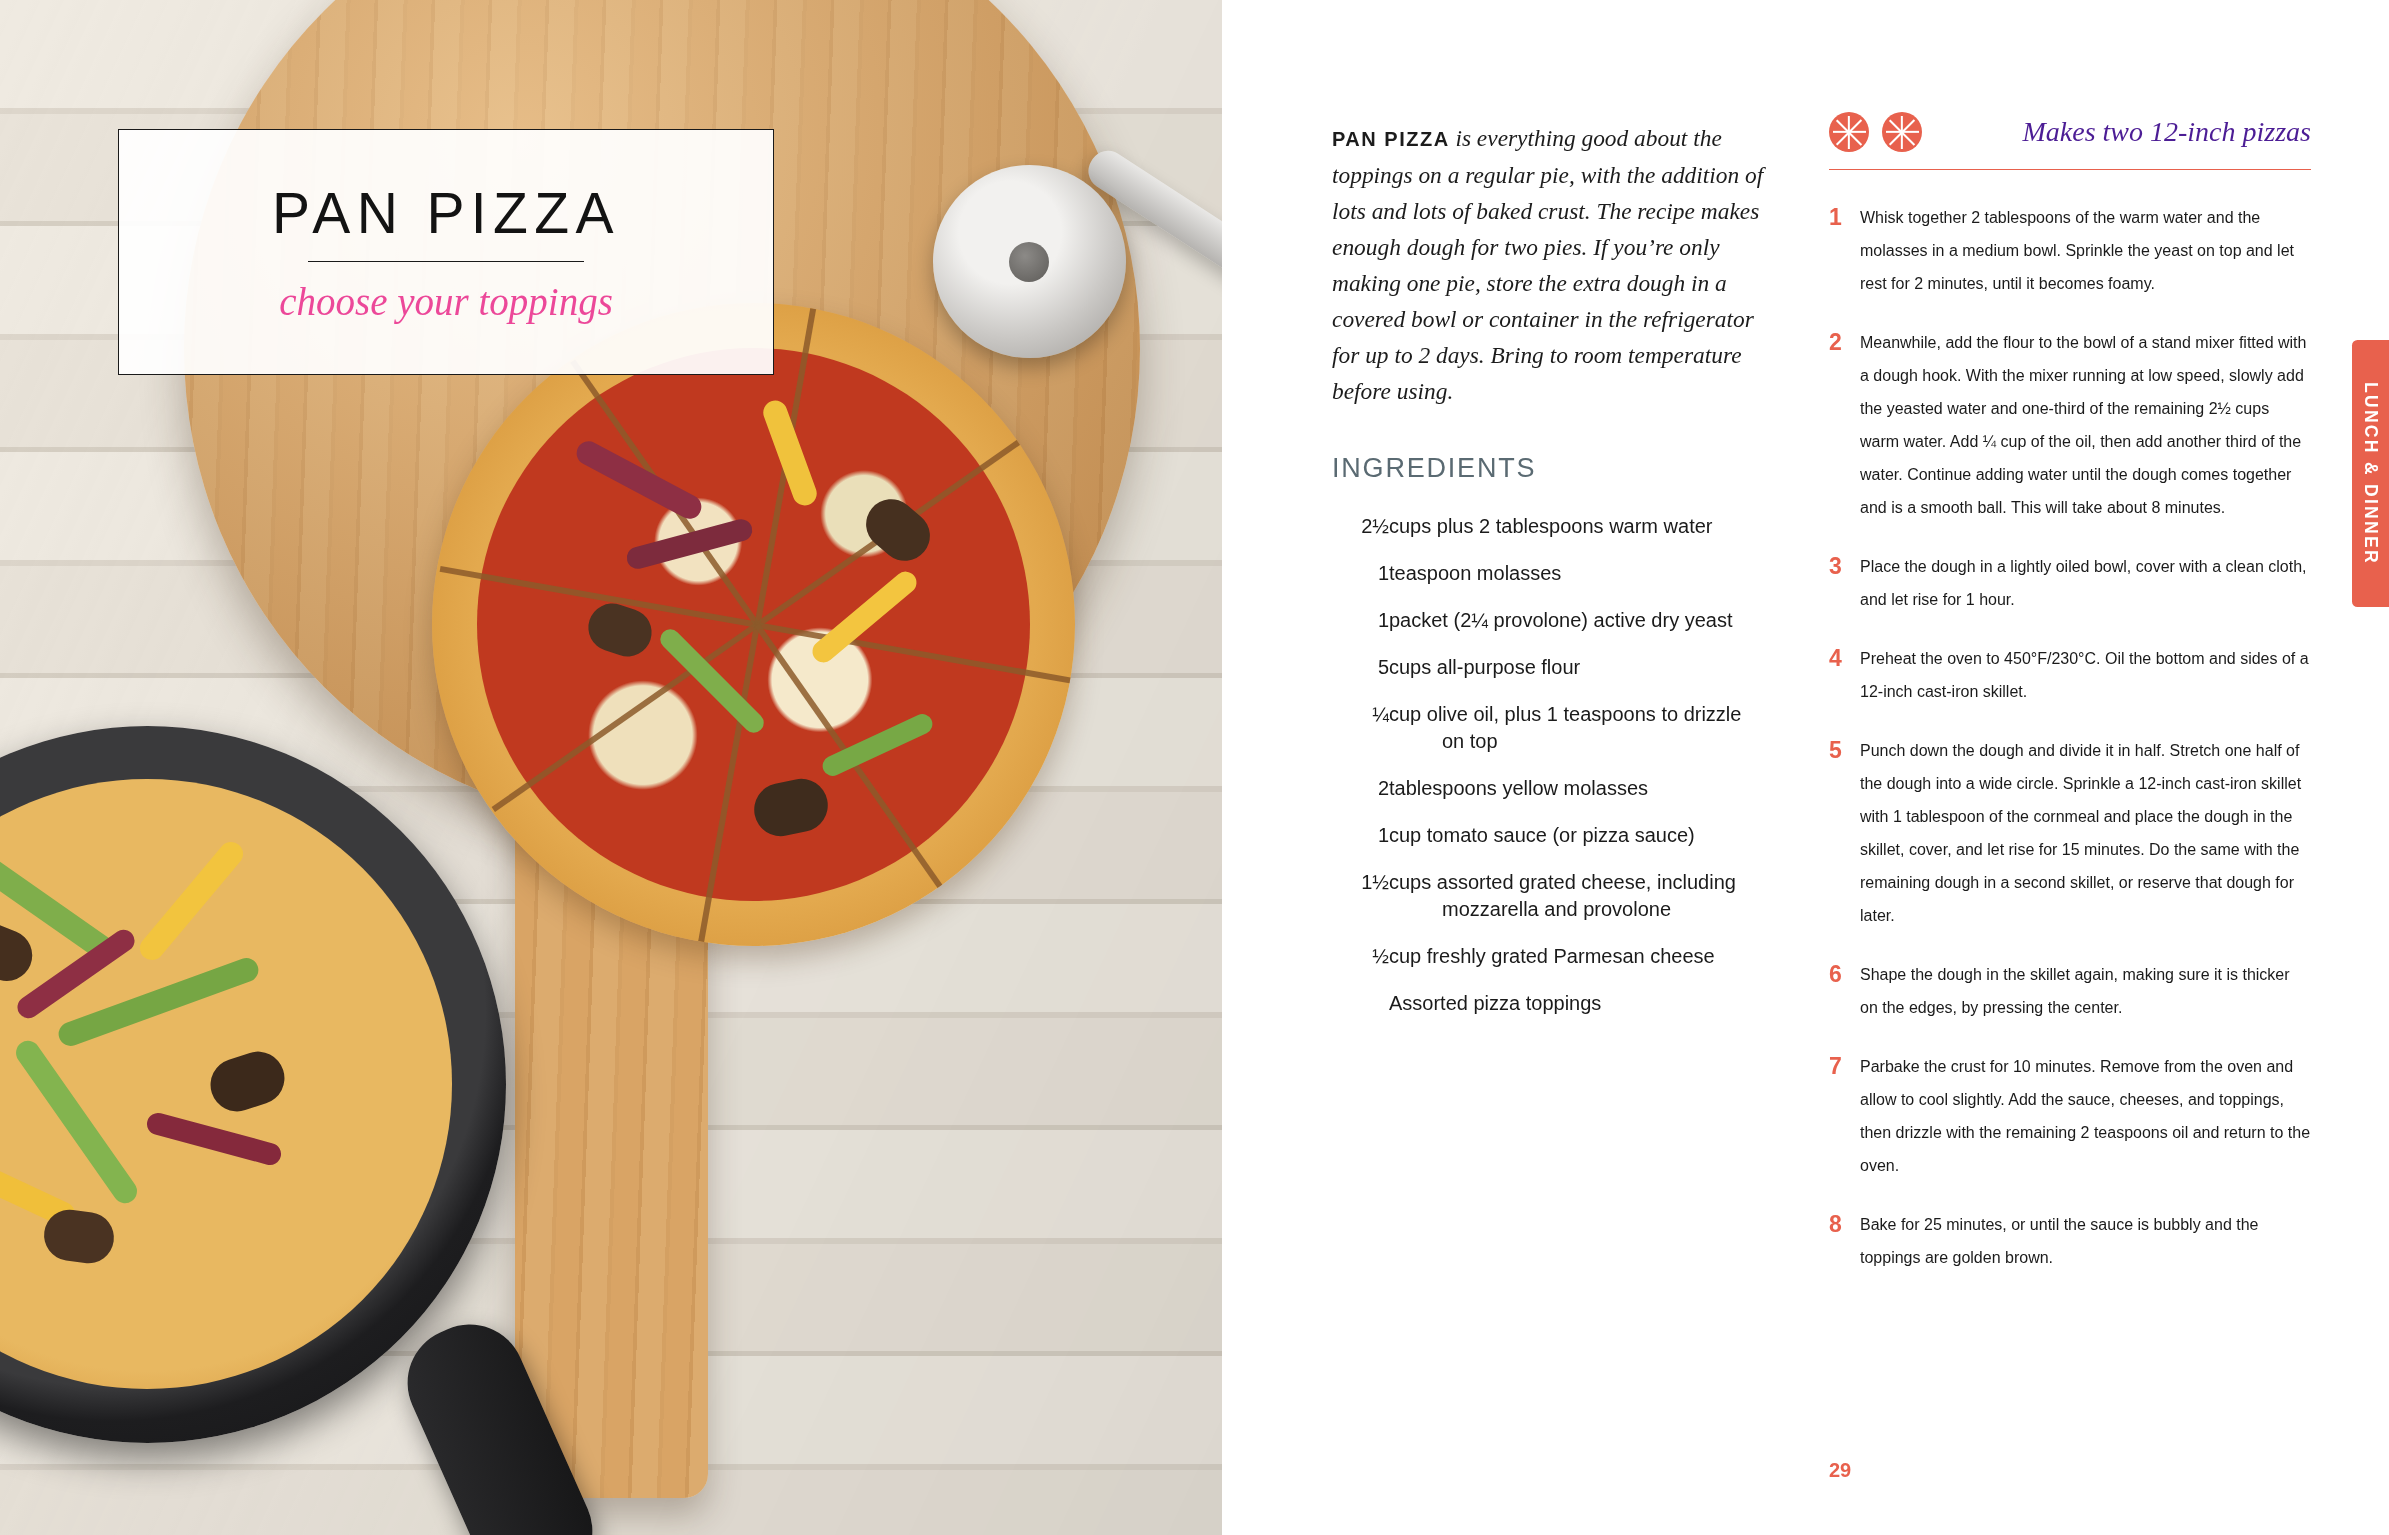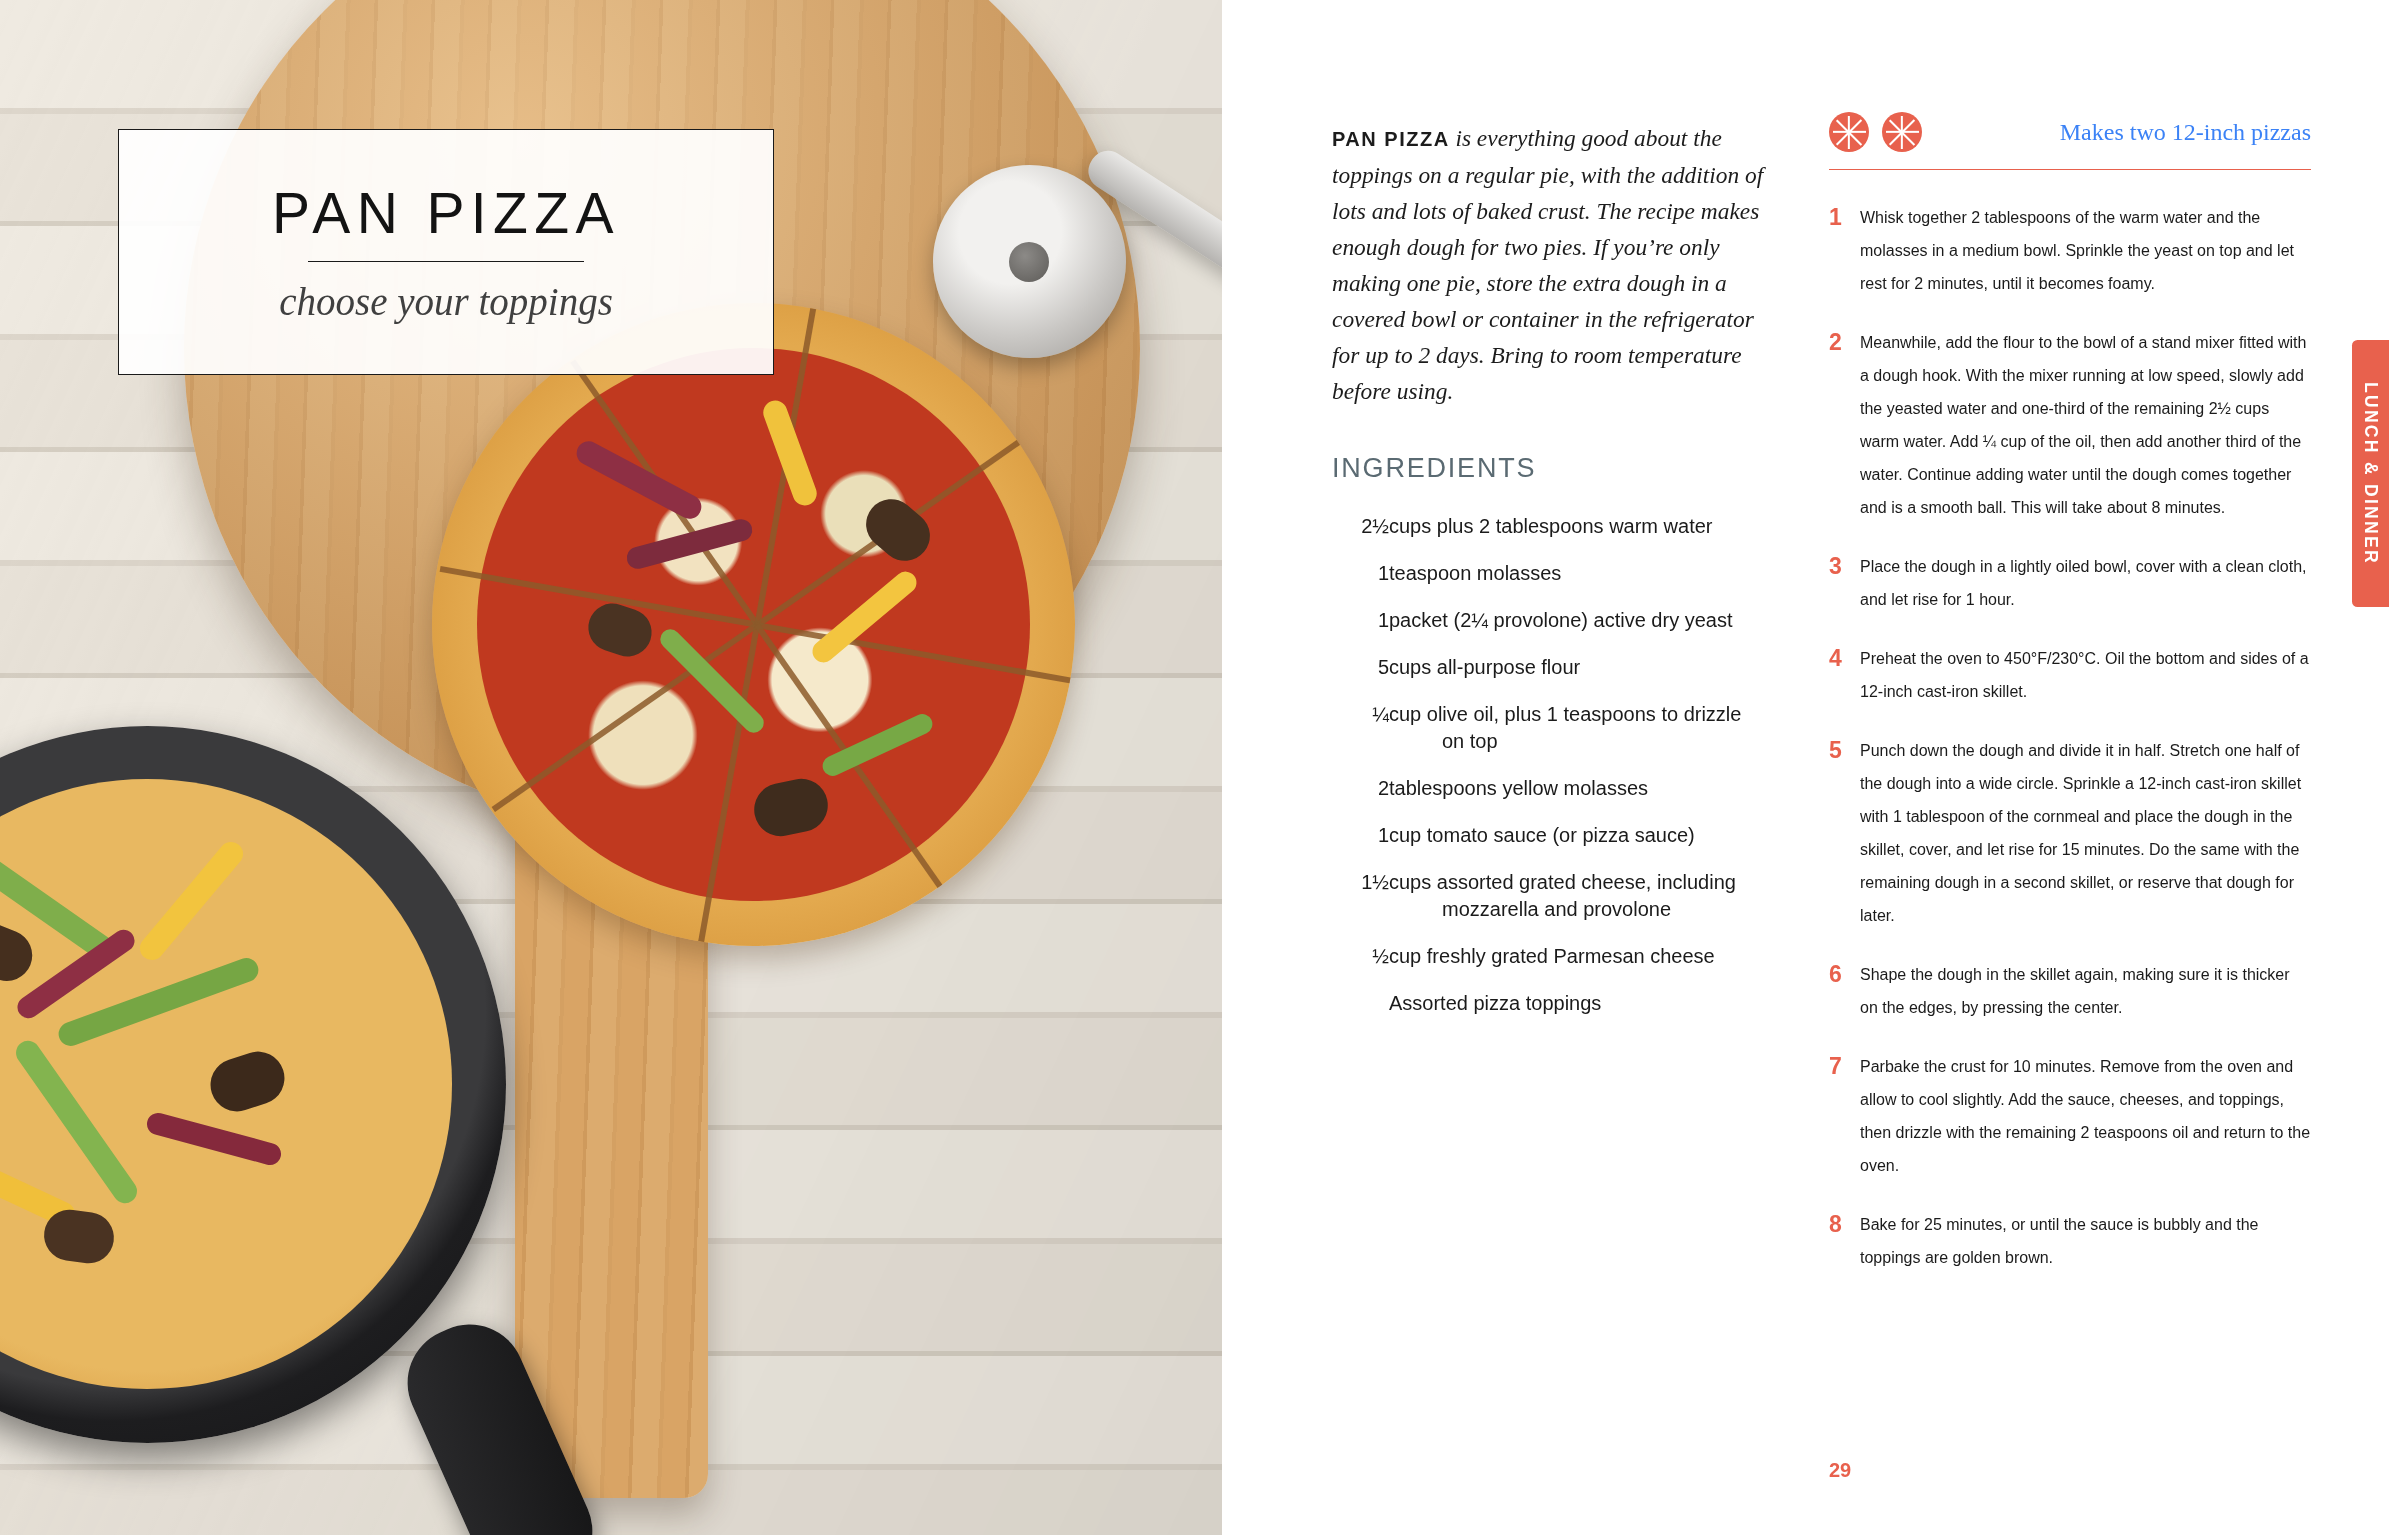--- a/index.html
+++ b/index.html
@@ -222,21 +222,21 @@
   .title-rule {
     width: 276px;
     height: 0.9px;
     background: #1a1a1a;
     margin-bottom: 16.5px;
   }
   .title-sub {
     font-family: "Liberation Serif", serif;
     font-style: italic;
     font-size: 39px;
-    color: #404040;
+    color: #ec4899;
   }
 
   
   .right-page {
     position: relative;
     width: 1167px;
     height: 1536px;
     background: #ffffff;
     padding: 0;
   }
@@ -334,22 +334,23 @@
     left: 50%; top: 50%;
     width: 2.3px; height: 35px;
     margin-left: -1.1px; margin-top: -17.5px;
     background: #ffffff;
     transform: rotate(45deg);
   }
   .pizza-icon i.b { transform: rotate(-45deg); }
 
   .makes {
     font-family: "Liberation Serif", serif;
-    font-size: 24px;
-    color: #3b82f6;
+    font-style: italic;
+    font-size: 28px;
+    color: #4c1d95;
   }
   .head-rule {
     height: 1.8px;
     background: #e8614d;
     margin-bottom: 31px;
   }
   .step {
     display: flex;
     margin-bottom: 26px;
   }

